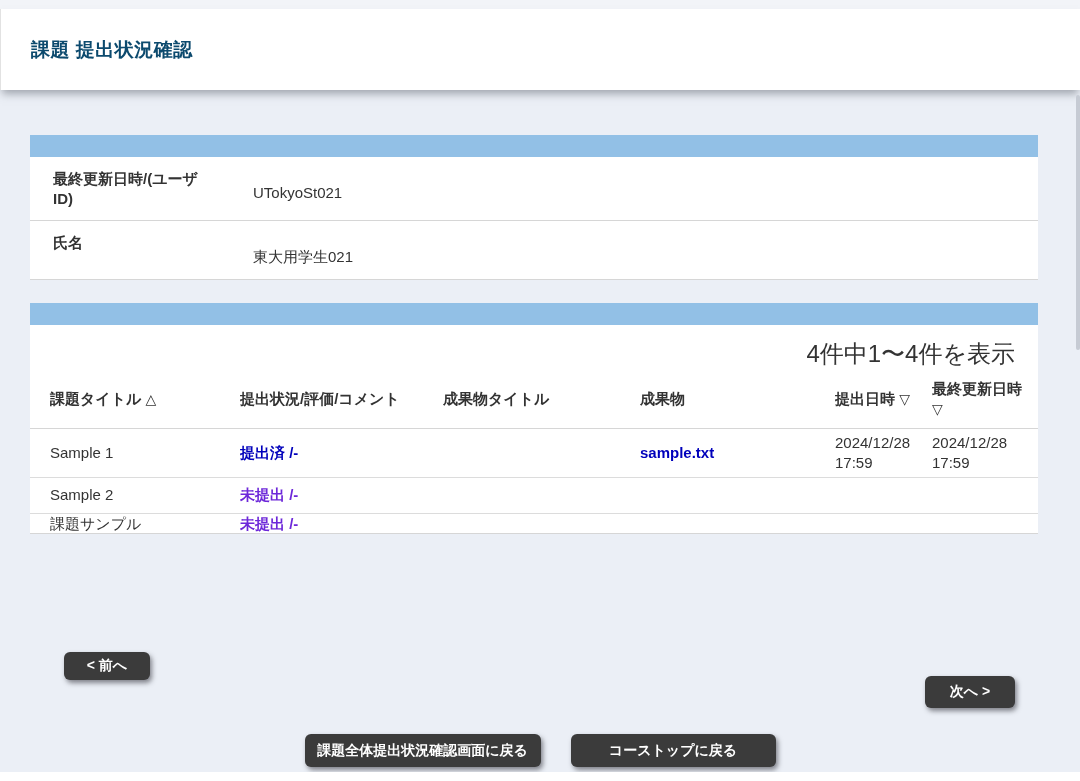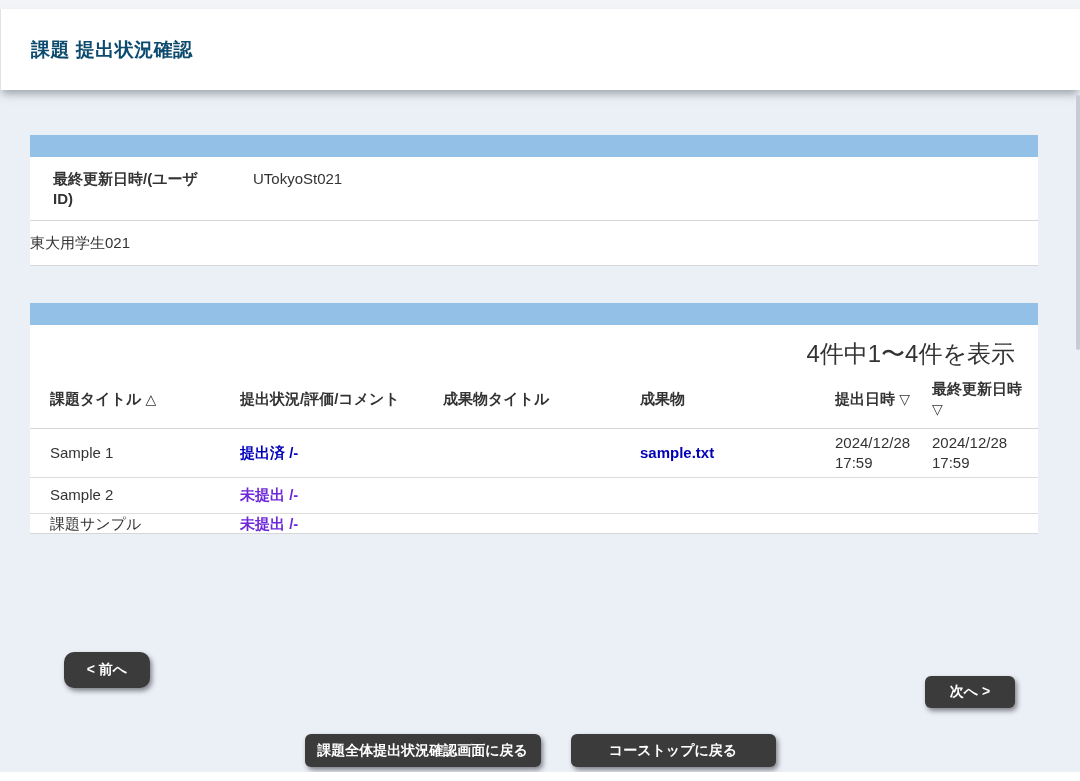--- a/index.html
+++ b/index.html
@@ -31,21 +31,21 @@
     background: #ffffff;
   }
   .accent-bar { width: 100%; height: 22px; background: #92c0e6; }
   
   .student-panel { top: 135px; }
   .info-row { display: flex; border-bottom: 1px solid #d6d6d6; background: #fff; }
   .info-label {
     flex: 0 0 223px; padding: 12px 45px 12px 23px;
     font-weight: bold; font-size: 15px; line-height: 1.3;
   }
-  .info-value { padding: 12px 0; font-size: 15px; line-height: 1.3; }
+  .info-value { padding: 12px 0; font-size: 15px; line-height: 1.3; margin-top: 14px; }
   .info-row.tall { min-height: 57px; }
   .info-row.short { min-height: 39px; }
   
   .assign-panel { top: 303px; }
   .count-row {
     text-align: right; padding: 13px 23px 0 16px; height: 45px;
     font-size: 24px; color: #333;
   }
   table.assign {
     width: 1008px; border-collapse: collapse; table-layout: fixed;
@@ -71,21 +71,21 @@
   
   .btn-dark {
     position: absolute;
     background: #3b3b3b; color: #fff; font-weight: bold; font-size: 14px;
     border: none; border-radius: 6px;
     box-shadow: 2px 3px 5px rgba(40, 40, 50, 0.55);
     cursor: pointer;
     display: flex; align-items: center; justify-content: center;
     font-family: "Liberation Sans", "DejaVu Sans", sans-serif;
   }
-  .btn-prev { left: 64px; top: 652px; width: 86px; height: 36px; border-radius: 10px; }
+  .btn-prev { left: 64px; top: 652px; width: 86px; height: 28px; }
   .btn-next { left: 925px; top: 652px; width: 90px; height: 32px; margin-top: 24px; }
   .footer-btn-row {
     position: absolute; left: 0; top: 734px; width: 1080px;
     display: flex; justify-content: center; gap: 30px;
   }
   .footer-btn-row .btn-dark { position: static; height: 33px; }
   .btn-back-overall { width: 236px; }
   .btn-back-course { width: 205px; }
   .bottom-strip {
     position: absolute; left: 0; bottom: 0; width: 1080px; height: 9px;
@@ -105,20 +105,21 @@
   <div class="page-title">課題 提出状況確認</div>
 </div>
 
 <div class="panel student-panel">
   <div class="accent-bar"></div>
   <div class="info-row tall">
     <div class="info-label">最終更新日時/(ユーザID)</div>
     <div class="info-value">UTokyoSt021</div>
   </div>
   <div class="info-row short">
+    <div class="info-label">氏名</div>
     <div class="info-value">東大用学生021</div>
   </div>
 </div>
 
 <div class="panel assign-panel">
   <div class="accent-bar"></div>
   <div class="count-row">4件中1〜4件を表示</div>
   <table class="assign">
     <colgroup>
       <col style="width:210px">

